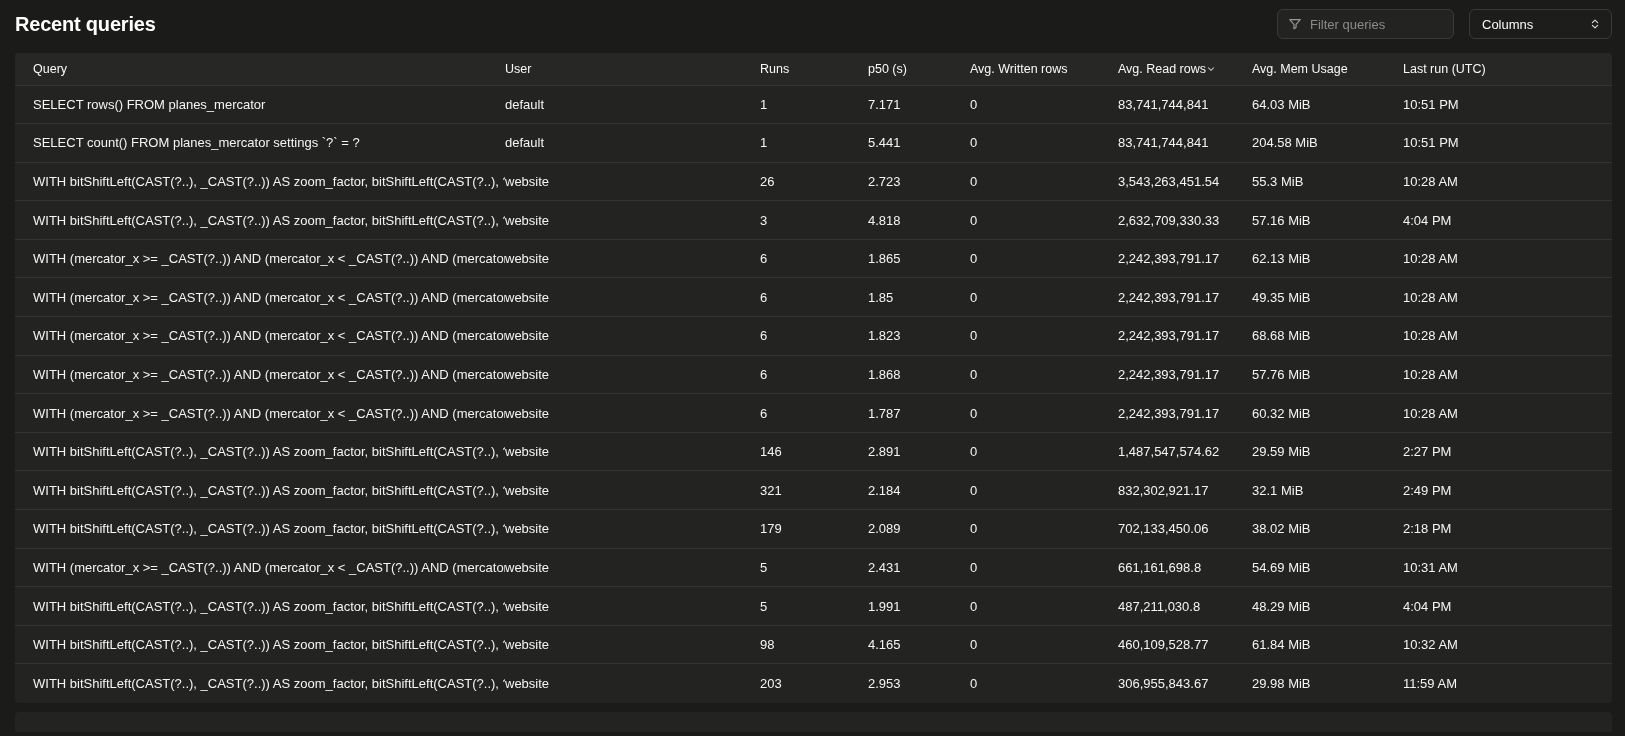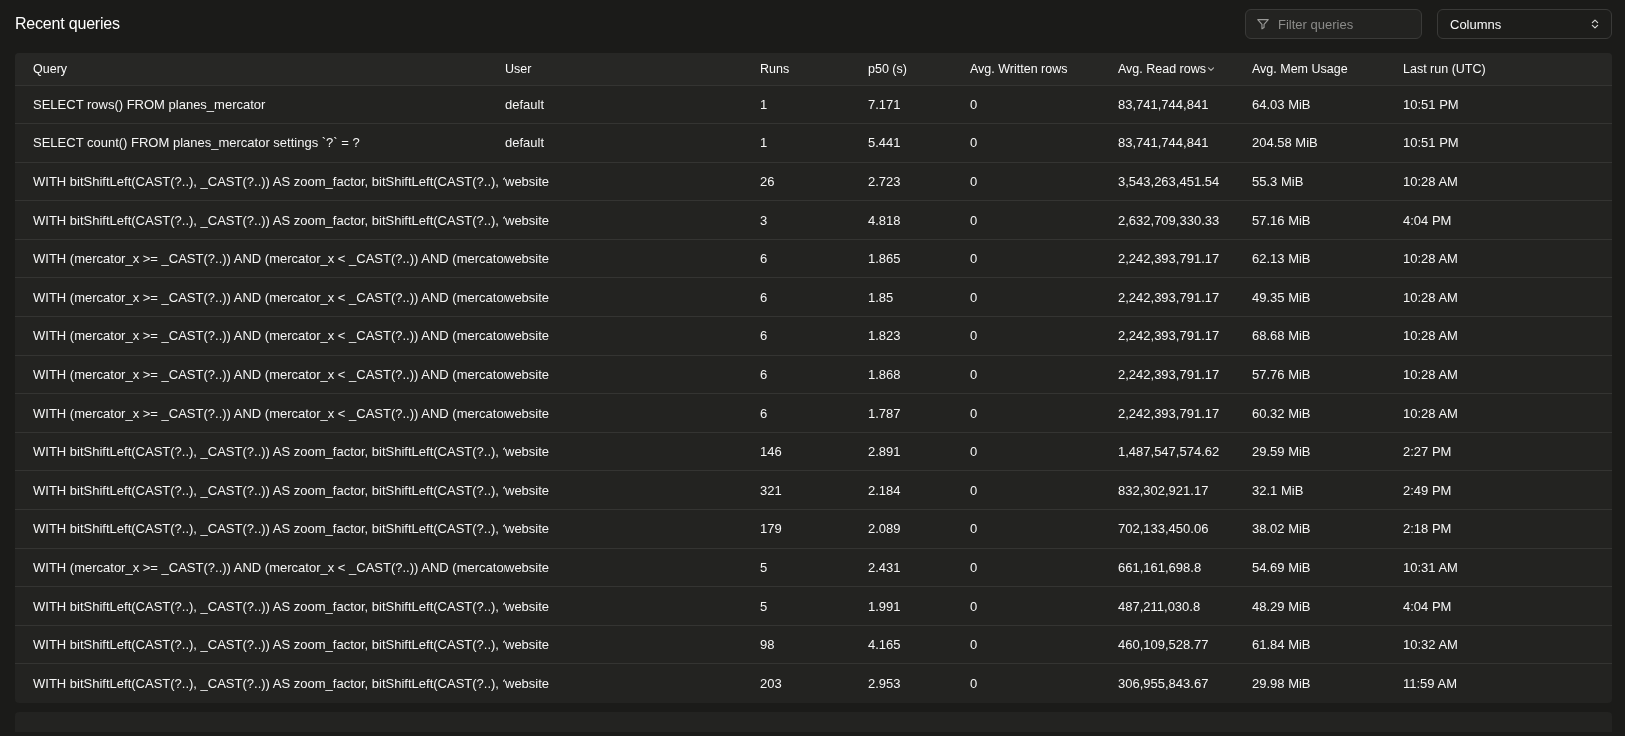--- a/index.html
+++ b/index.html
@@ -10,22 +10,22 @@
     font-family: "Liberation Sans", sans-serif;
     color: #f2f2f2;
   }
   .topbar {
     display: flex;
     align-items: center;
     padding: 8px 13px 0 15px;
     height: 40px;
   }
   .page-title {
-    font-size: 16px;
-    font-weight: 400;
+    font-size: 20px;
+    font-weight: 700;
     color: #ffffff;
     letter-spacing: -0.2px;
   }
   .topbar-right {
     margin-left: auto;
     display: flex;
     align-items: center;
     gap: 15px;
   }
   .filter-box {
@@ -46,21 +46,21 @@
     color: #e8e8e8;
     font-family: "Liberation Sans", sans-serif;
     font-size: 13px;
     width: 100%;
   }
   .filter-box input::placeholder { color: #8b8b89; }
   .columns-select {
     display: flex;
     align-items: center;
     justify-content: space-between;
-    width: 175px;
+    width: 143px;
     height: 30px;
     padding: 0 10px 0 12px;
     background: #1d1d1b;
     border: 1px solid #3a3a38;
     border-radius: 6px;
     cursor: pointer;
   }
   .columns-select .label {
     font-size: 13px;
     font-weight: 500;

